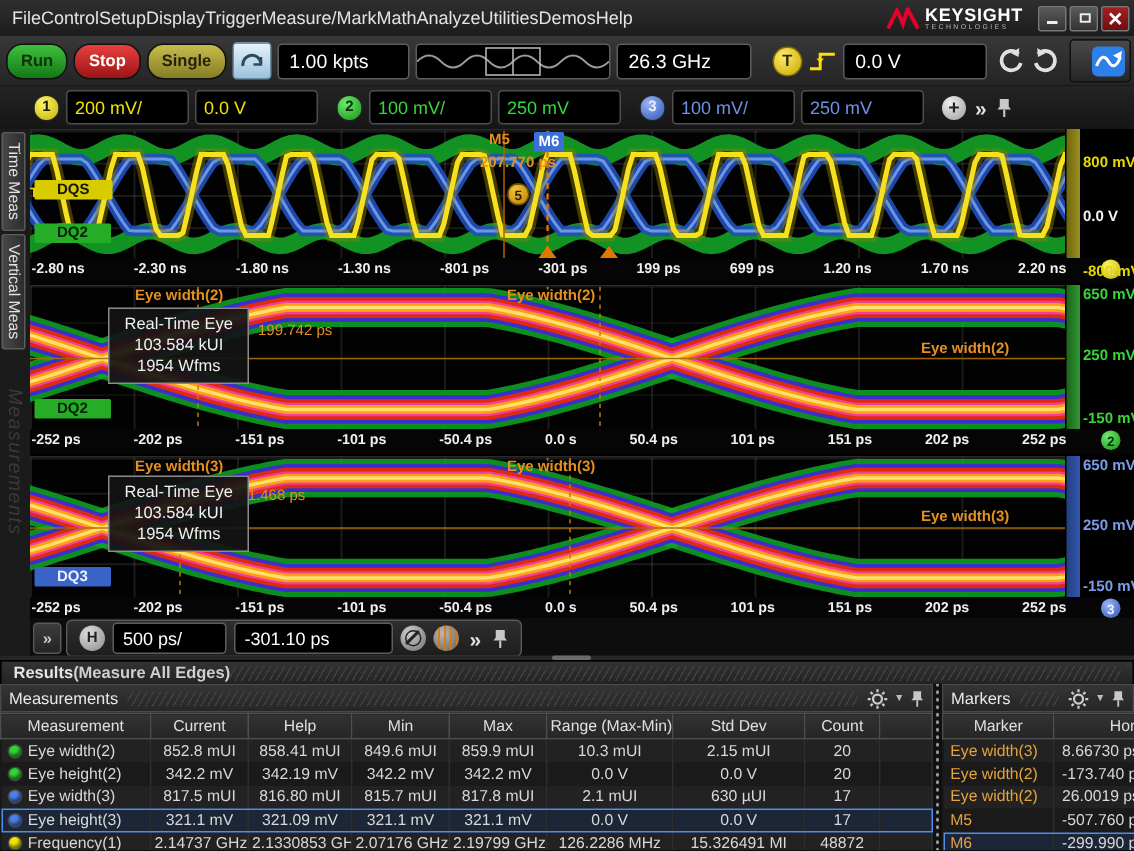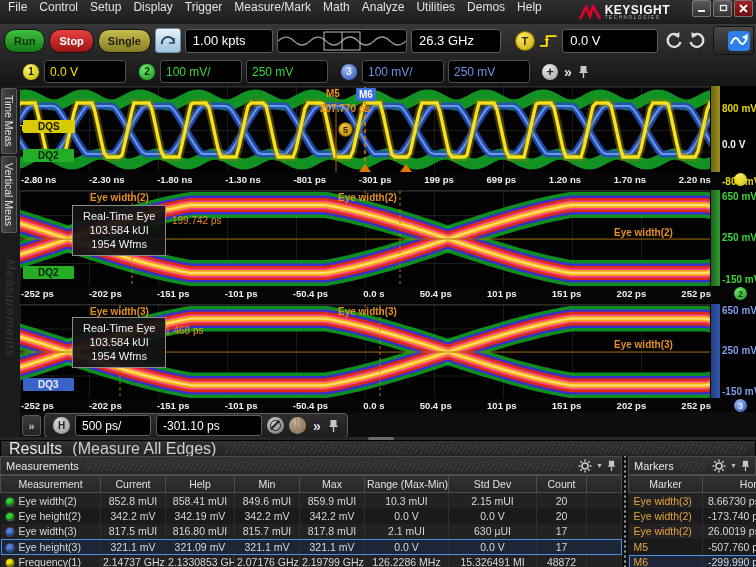--- a/index.html
+++ b/index.html
@@ -1,20 +1,20 @@
 <!DOCTYPE html>
 <html><head>
 <meta charset="utf-8">
 <style>
   html,body{margin:0;padding:0;background:#000;}
   #app{position:relative;width:756px;height:567px;overflow:hidden;background:#141414;
        font-family:"Liberation Sans",sans-serif;color:#ddd;-webkit-font-smoothing:antialiased;}
   
   .menubar{position:absolute;top:0;left:0;right:0;height:24px;background:linear-gradient(#2f2f2f,#1c1c1c);
-           display:flex;padding-left:8px;gap:12px;font-size:12px;color:#e3e3e3;border-bottom:1px solid #000;}
+           display:flex;align-items:center;padding-left:8px;font-size:12px;color:#e3e3e3;border-bottom:1px solid #000;}
   .menubar .mi{cursor:default;white-space:nowrap;}
   .brand{margin-left:auto;display:flex;align-items:center;gap:4px;padding-right:4px;}
   .brand .txt{display:flex;flex-direction:column;line-height:1;}
   .brand .nm{font-size:12px;font-weight:bold;color:#fff;letter-spacing:.5px;}
   .brand .sub{font-size:4.6px;color:#b5b5b5;letter-spacing:1.6px;}
   .winbtns{display:flex;gap:2px;margin:0 3px 0 6px;}
   .winbtn{width:17px;height:15px;background:linear-gradient(#5a5a5a,#333);border:1px solid #777;border-radius:2px;
           display:flex;align-items:center;justify-content:center;}
   .winbtn.close{background:linear-gradient(#a32020,#6e0f0f);}
   
@@ -94,21 +94,21 @@
   .sphere{width:17px;height:17px;border-radius:50%;background:radial-gradient(circle at 35% 30%,#b8b8b8,#5e5e5e);
           position:relative;overflow:hidden;}
   .sphere:before{content:"";position:absolute;inset:0;background:repeating-linear-gradient(90deg,transparent 0 3px,rgba(224,120,0,.85) 3px 4px);}
   .cornerbtn{position:absolute;left:2px;top:3px;width:17px;height:19px;background:linear-gradient(#3c3c3c,#242424);
              border:1px solid #5a5a5a;border-radius:3px;color:#ccc;font-size:11px;font-weight:bold;
              display:flex;align-items:center;justify-content:center;}
   .gapstrip{position:absolute;top:437px;left:0;right:0;height:3px;background:#262626;}
   .gripper{position:absolute;left:368px;top:0;width:26px;height:3px;background:#6a6a6a;border-radius:2px;}
   
   .resultsbar{position:absolute;top:440px;left:0;right:0;height:16px;background:linear-gradient(#333,#222);
-              display:flex;align-items:center;gap:10px;padding:0 8px;font-size:16px;color:#e5e5e5;border:1px solid #000;}
+              display:flex;align-items:center;padding:0 8px;font-size:11px;color:#e5e5e5;border:1px solid #000;font-weight:bold;}
   .hatch{flex:1;height:10px;background:repeating-linear-gradient(-60deg,transparent 0 3px,#3f3f3f 3px 4px);}
   .bottom{position:absolute;top:456px;left:0;right:0;bottom:0;background:#101010;}
   .panelhdr{height:17px;background:linear-gradient(#343434,#262626);border:1px solid #4a4a4a;
             display:flex;align-items:center;gap:6px;padding:0 5px;font-size:11px;color:#e8e8e8;}
   .meas{position:absolute;left:0;top:0;bottom:0;width:622px;}
   .vsplit{position:absolute;left:622px;top:0;bottom:0;width:6px;
           background-image:radial-gradient(circle,#9a9a9a 1px,transparent 1.3px);background-size:6px 5px;background-position:center;}
   .mark{position:absolute;left:628px;top:0;bottom:0;width:128px;overflow:hidden;}
   table{border-collapse:collapse;table-layout:fixed;background:#191919;}
   th{background:linear-gradient(#323232,#262626);border:1px solid #4f4f4f;color:#e0e0e0;font-weight:normal;
@@ -211,20 +211,21 @@
       <svg width="24" height="22" viewBox="0 0 24 22">
         <rect x="1" y="1" width="22" height="20" rx="4" fill="#2e7fe8"></rect>
         <path d="M4 14 Q8 4 12 11 T20 8" stroke="#fff" stroke-width="2" fill="none"></path>
         <path d="M21 4 L20 10 L15 7 Z" fill="#fff"></path>
       </svg>
     </div>
   </div>
 
   <div class="chbar">
     <div class="badge b1">1</div>
+    <div class="chfld c1">200 mV/</div>
     <div class="chfld c1">0.0 V</div>
     <div class="badge b2" style="margin-left:8px">2</div>
     <div class="chfld c2">100 mV/</div>
     <div class="chfld c2">250 mV</div>
     <div class="badge b3" style="margin-left:8px">3</div>
     <div class="chfld c3">100 mV/</div>
     <div class="chfld c3">250 mV</div>
     <div class="addbtn">+</div>
     <span class="chev">»</span>
     <svg width="11" height="14" viewBox="0 0 10 14">

